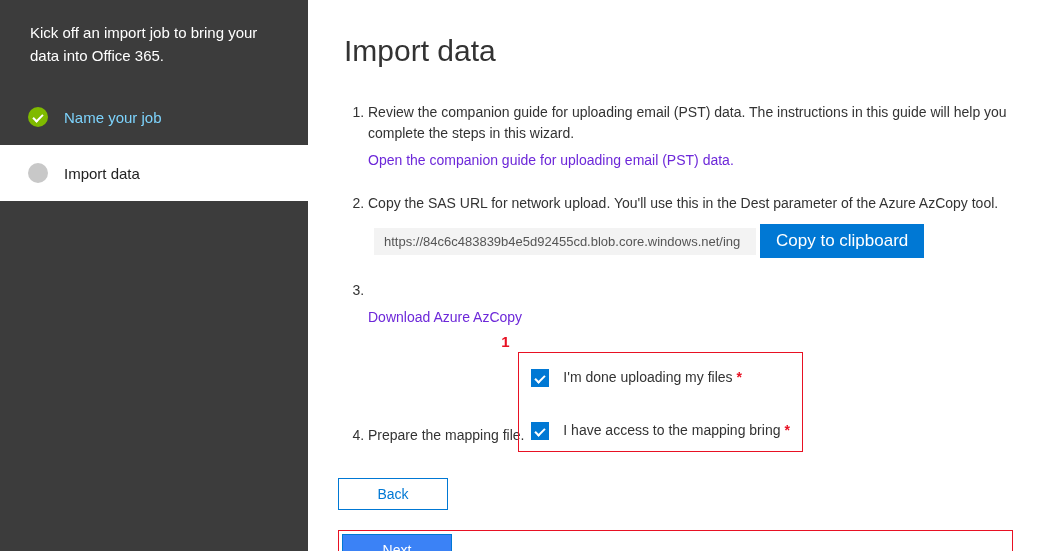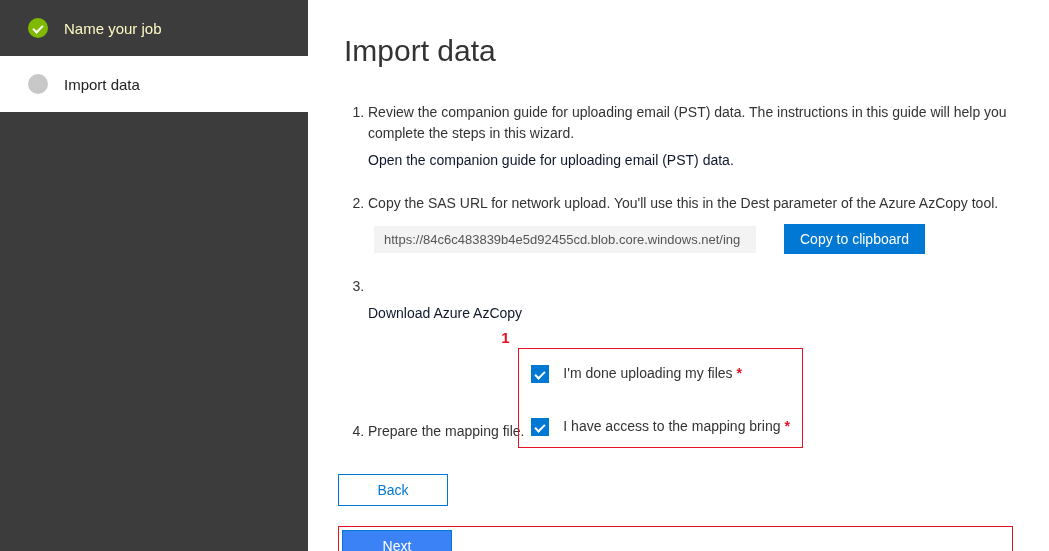--- a/index.html
+++ b/index.html
@@ -27,21 +27,21 @@
       line-height: 1.5;
     }
     .sidebar-step {
       display: flex;
       align-items: center;
       padding: 18px 28px;
       font-size: 15px;
     }
     .sidebar-step.done {
       background: #3c3c3c;
-      color: #fef9c3;
+      color: #7dd3fc;
     }
     .sidebar-step.current {
       background: #fff;
       color: #222;
     }
     .sidebar-fill {
       flex: 1;
       background: #3c3c3c;
     }
     .step-icon {
@@ -83,47 +83,47 @@
     .steps {
       list-style: decimal;
       padding-left: 24px;
       color: #333;
     }
     .steps > li {
       margin-bottom: 22px;
       line-height: 1.5;
     }
     .link {
-      color: #0f172a;
+      color: #6d28d9;
       cursor: pointer;
       display: inline-block;
       margin-top: 6px;
     }
     .sas-row {
       display: flex;
       align-items: center;
-      gap: 28px;
+      gap: 4px;
       margin-top: 10px;
       margin-left: 6px;
     }
     .sas-input {
       width: 382px;
       padding: 6px 10px;
       border: none;
       background: #f3f3f3;
       color: #555;
       font-family: inherit;
       font-size: 13px;
     }
     .copy-btn {
       background: #0078d4;
       color: #fff;
       border: none;
       padding: 7px 16px;
-      font-size: 14px;
+      font-size: 17px;
       cursor: pointer;
     }
     .check-group {
       border: 1px solid #e81123;
       padding: 14px 12px 10px;
       margin-left: -10px;
       position: relative;
       display: inline-block;
       min-width: 280px;
       margin-top: 2px;
@@ -186,20 +186,21 @@
       padding: 3px;
       position: relative;
       display: inline-block;
     }
     .annot.a2 { bottom: -21px; left: 50%; transform: translateX(-50%); }
   </style>
 </head>
 <body>
 
 <div class="sidebar">
+  <div class="sidebar-intro">Kick off an import job to bring your data into Office 365.</div>
   <div class="sidebar-step done">
     <span class="step-icon check"></span>
     <span>Name your job</span>
   </div>
   <div class="sidebar-step current">
     <span class="step-icon dot"></span>
     <span>Import data</span>
   </div>
   <div class="sidebar-fill"></div>
 </div>

